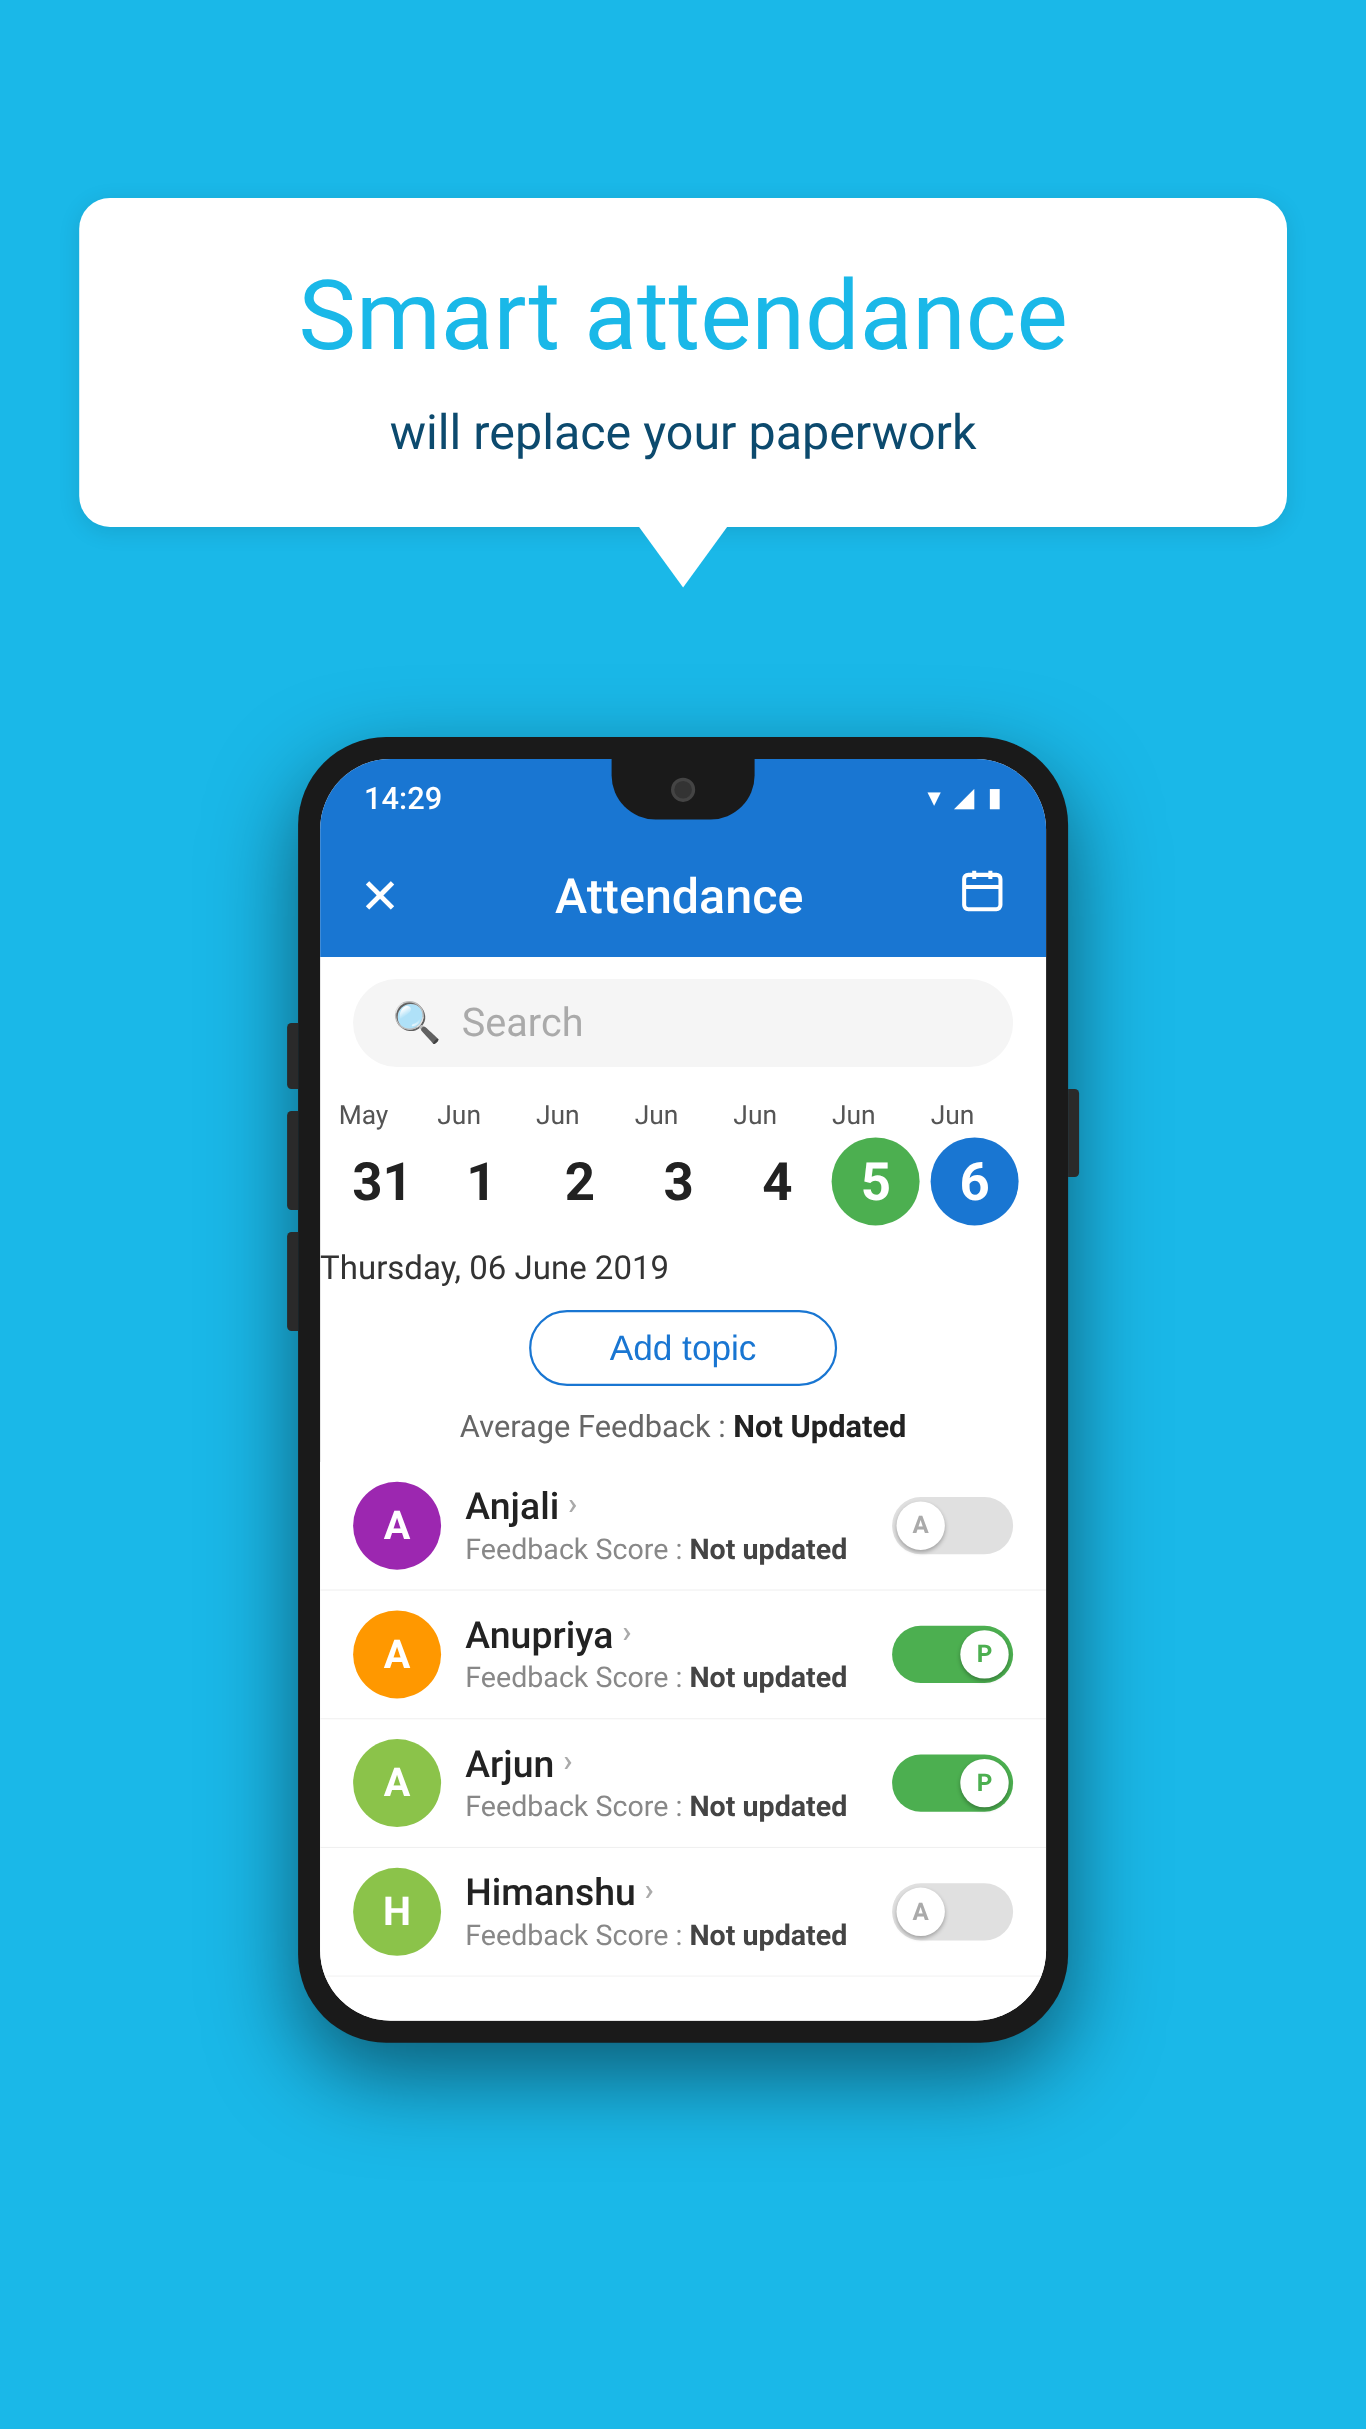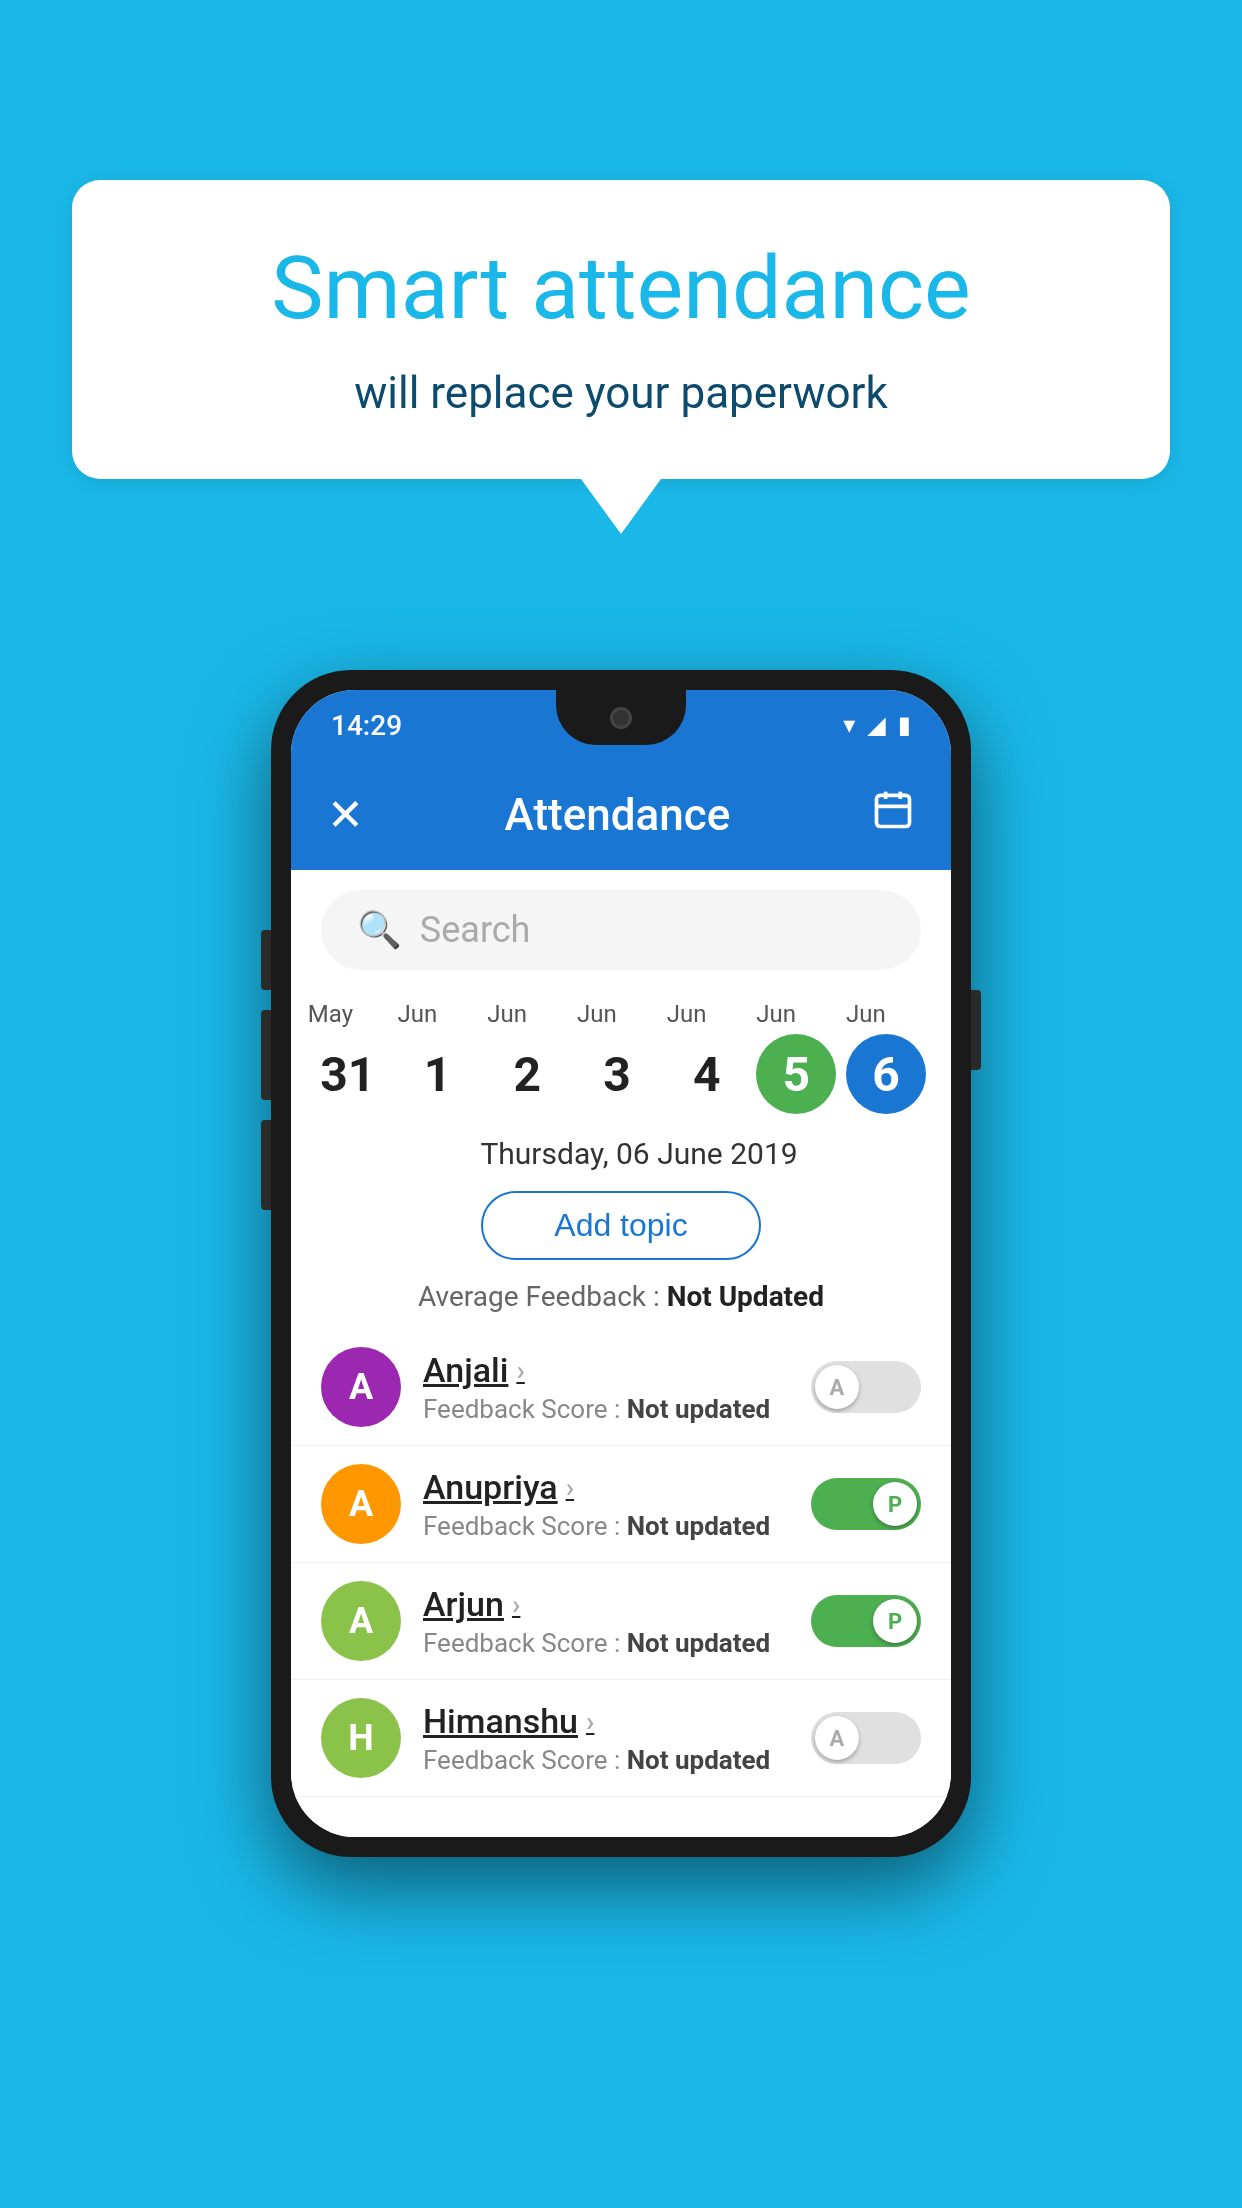--- a/index.html
+++ b/index.html
@@ -218,26 +218,25 @@
       color: white;
     }
 
     .cal-date.selected {
       background: #1976d2;
       color: white;
     }
 
     
     .date-label {
-      text-align: center;
+      text-align: left;
       font-size: 30px;
       color: #333;
       padding: 16px 0 10px;
       font-weight: 400;
-      margin-left: 36px;
     }
 
     
     .add-topic-btn {
       display: block;
       margin: 10px auto 20px;
       border: 2px solid #1976d2;
       border-radius: 50px;
       padding: 14px 60px;
       background: white;
@@ -288,23 +287,21 @@
 
     .student-info {
       flex: 1;
     }
 
     .student-name {
       font-size: 34px;
       font-weight: 500;
       color: #222;
       display: flex;
-      align-items: center;
       gap: 8px;
-      text-decoration: underline;
     }
 
     .chevron {
       font-size: 28px;
       color: #aaa;
     }
 
     .feedback-score {
       font-size: 26px;
       color: #888;

